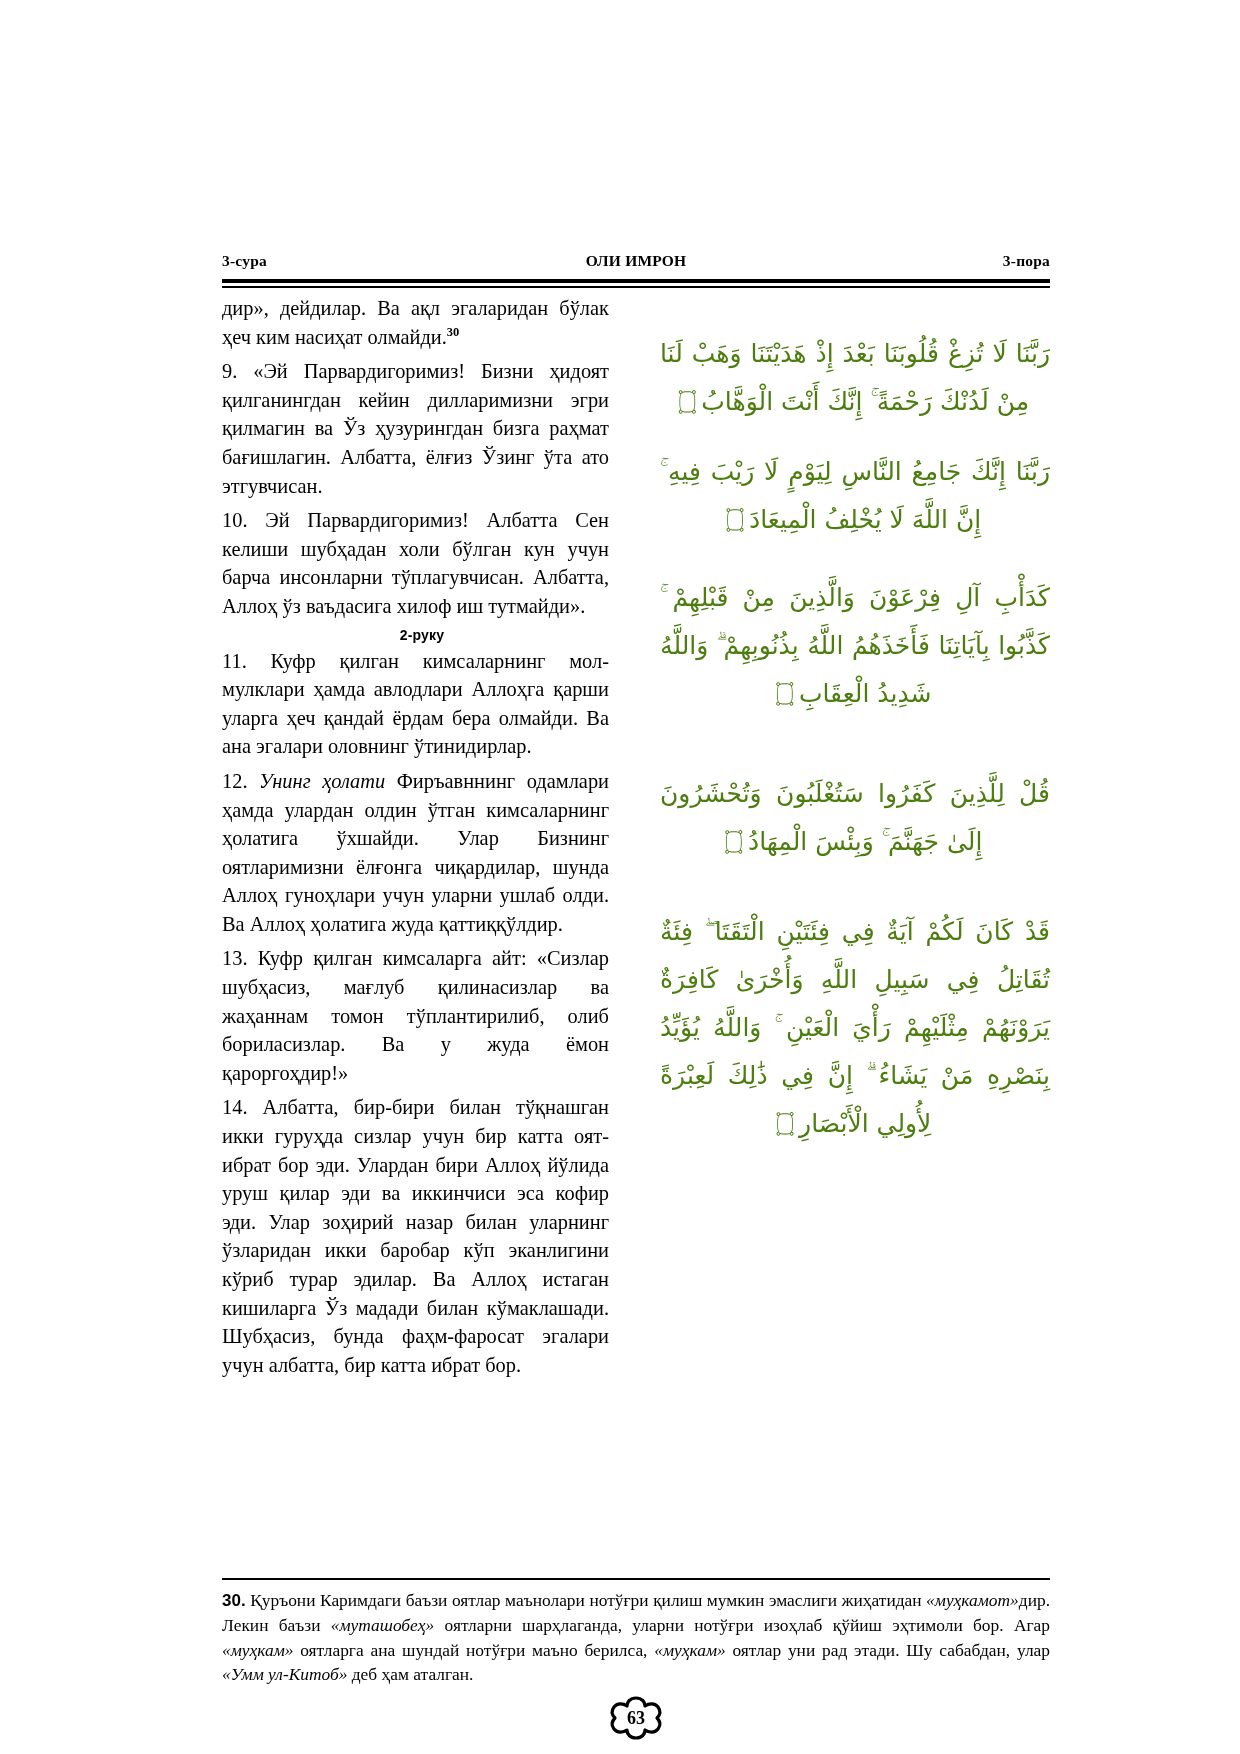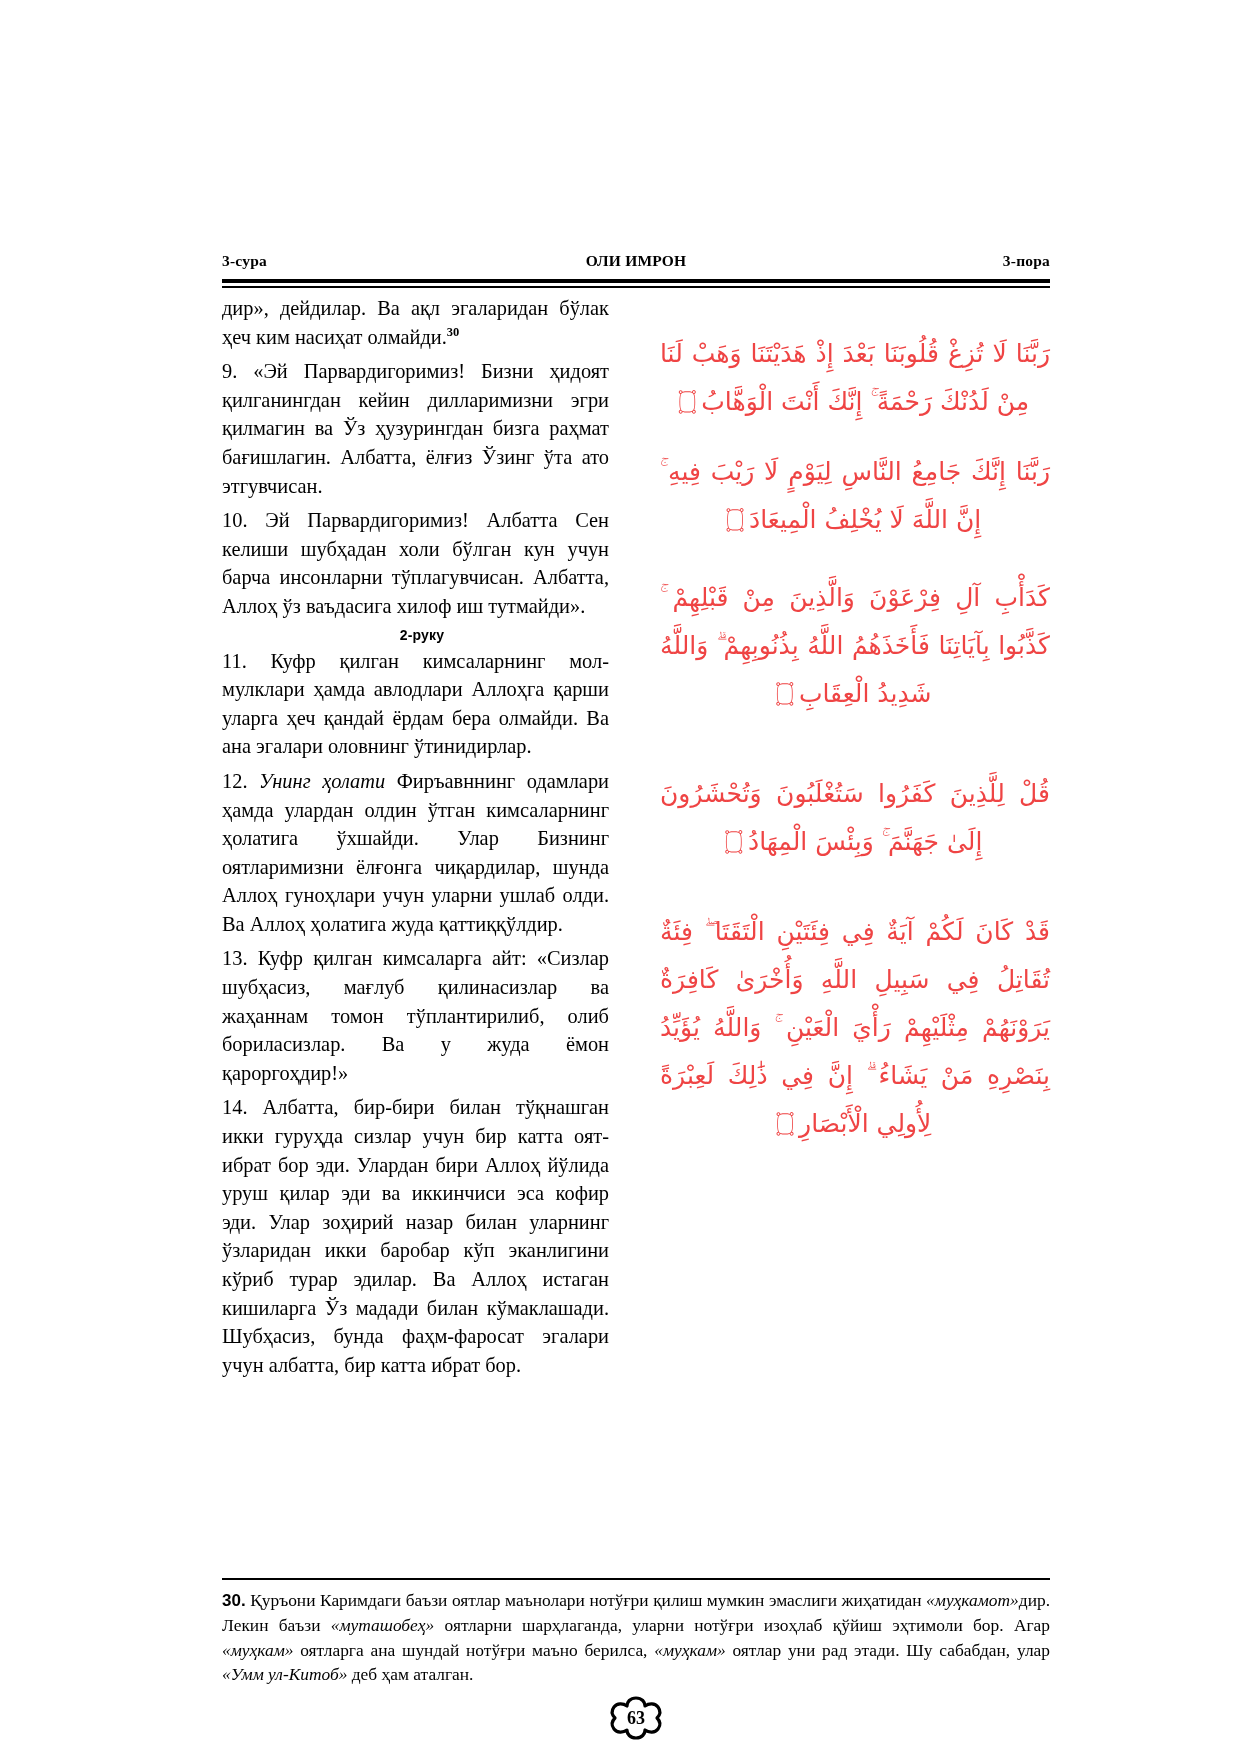--- a/index.html
+++ b/index.html
@@ -78,21 +78,21 @@
   }
 
   
   .ayah-block{
     direction:rtl;
     text-align:justify;
     text-align-last:center;
     font-family:"DejaVu Sans", sans-serif;
     font-size:25px;
     line-height:48px;
-    color:#ef4444;
+    color:#4d7c0f;
     margin:0 0 10px 0;
     unicode-bidi:bidi-override;
   }
   .ab-0{margin-top:36px;}
   .ab-1{margin-top:22px;}
   .ab-2{margin-top:54px;}
   .ab-3{margin-top:30px;}
   .ab-4{margin-top:52px;}
   .ab-5{margin-top:42px;}
 

